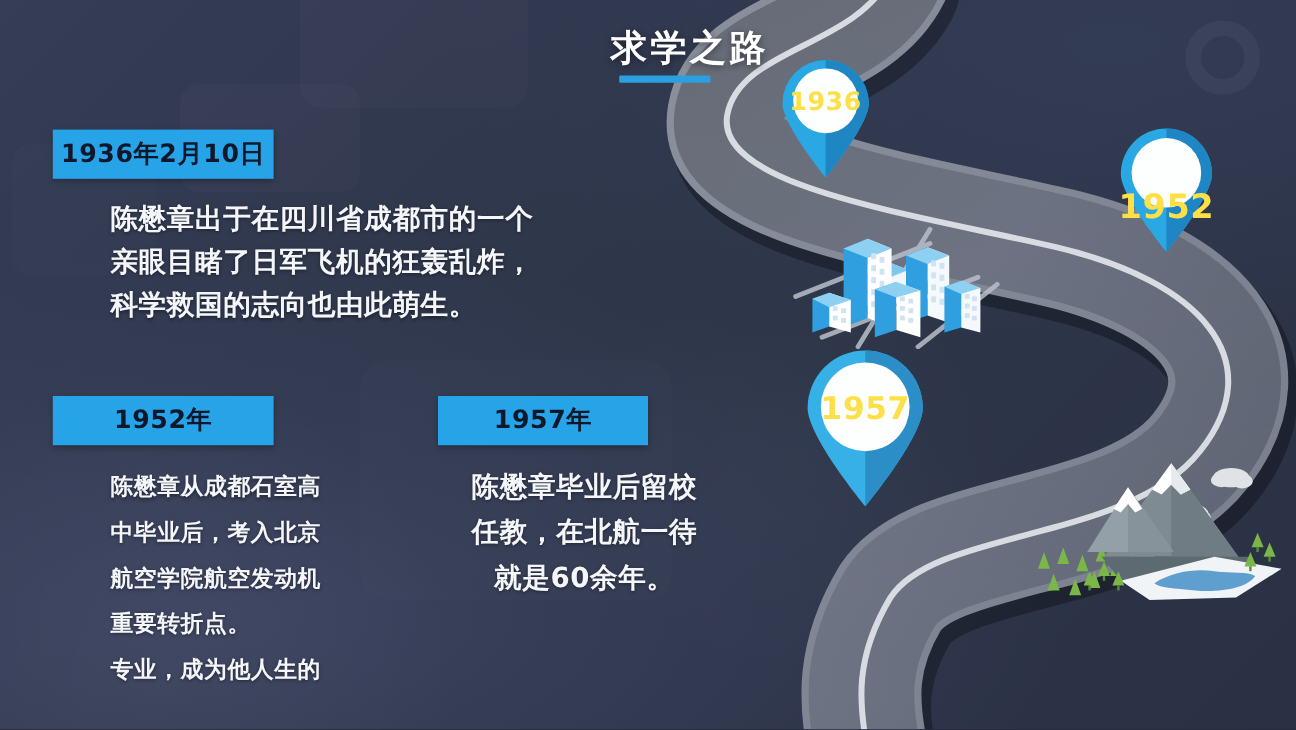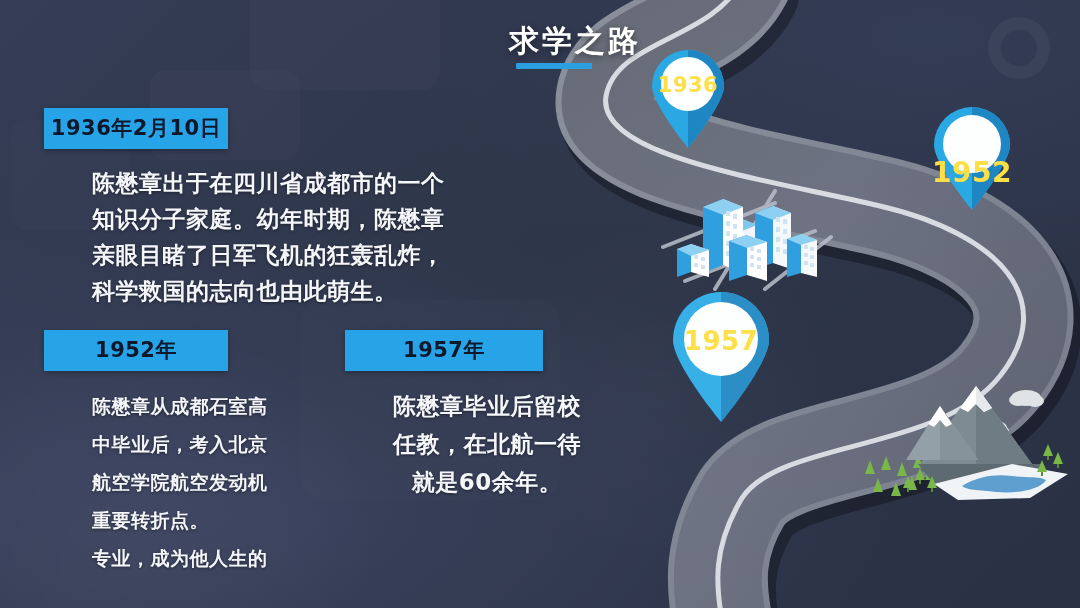--- a/index.html
+++ b/index.html
@@ -95,21 +95,21 @@
     font-size: 21px;
     font-weight: bold;
     letter-spacing: 0.5px;
     text-align: center;
     box-shadow: 0 2px 5px rgba(0,0,0,0.28);
     box-sizing: border-box;
     white-space: nowrap;
   }
   .badge.b1 { width: 184px; height: 41px; line-height: 41px; }
   .badge.b2 { width: 184px; height: 41px; line-height: 41px; }
-  .badge.b3 { width: 198px; height: 41px; line-height: 41px; }
+  .badge.b3 { width: 175px; height: 41px; line-height: 41px; margin-left: 20px; }
   .para {
     color: #f4f6fa;
     font-weight: bold;
     text-shadow: 0 1px 3px rgba(0,0,0,0.45);
   }
   .para .ln { display: block; white-space: pre; padding-left: 48px; }
 
   
   #block-1 { left: 44px; top: 108px; }
   #block-1 .para { margin-top: 16px; font-size: 23px; line-height: 36px; letter-spacing: 0.5px; }
@@ -350,21 +350,20 @@
 
   <div class="title-wrap">
     <div class="title-text">求学之路</div>
     <div class="title-underline"></div>
   </div>
 
   <div class="block" id="block-1">
     <div class="badge b1">1936年2月10日</div>
     <div class="para">
       <span class="ln">陈懋章出于在四川省成都市的一个</span>
-      <span class="ln">知识分子家庭。幼年时期，陈懋章</span>
       <span class="ln">亲眼目睹了日军飞机的狂轰乱炸，</span>
       <span class="ln">科学救国的志向也由此萌生。</span>
     </div>
   </div>
 
   <div class="block" id="block-2">
     <div class="badge b2">1952年</div>
     <div class="para">
       <span class="ln">陈懋章从成都石室高</span>
       <span class="ln">中毕业后，考入北京</span>

